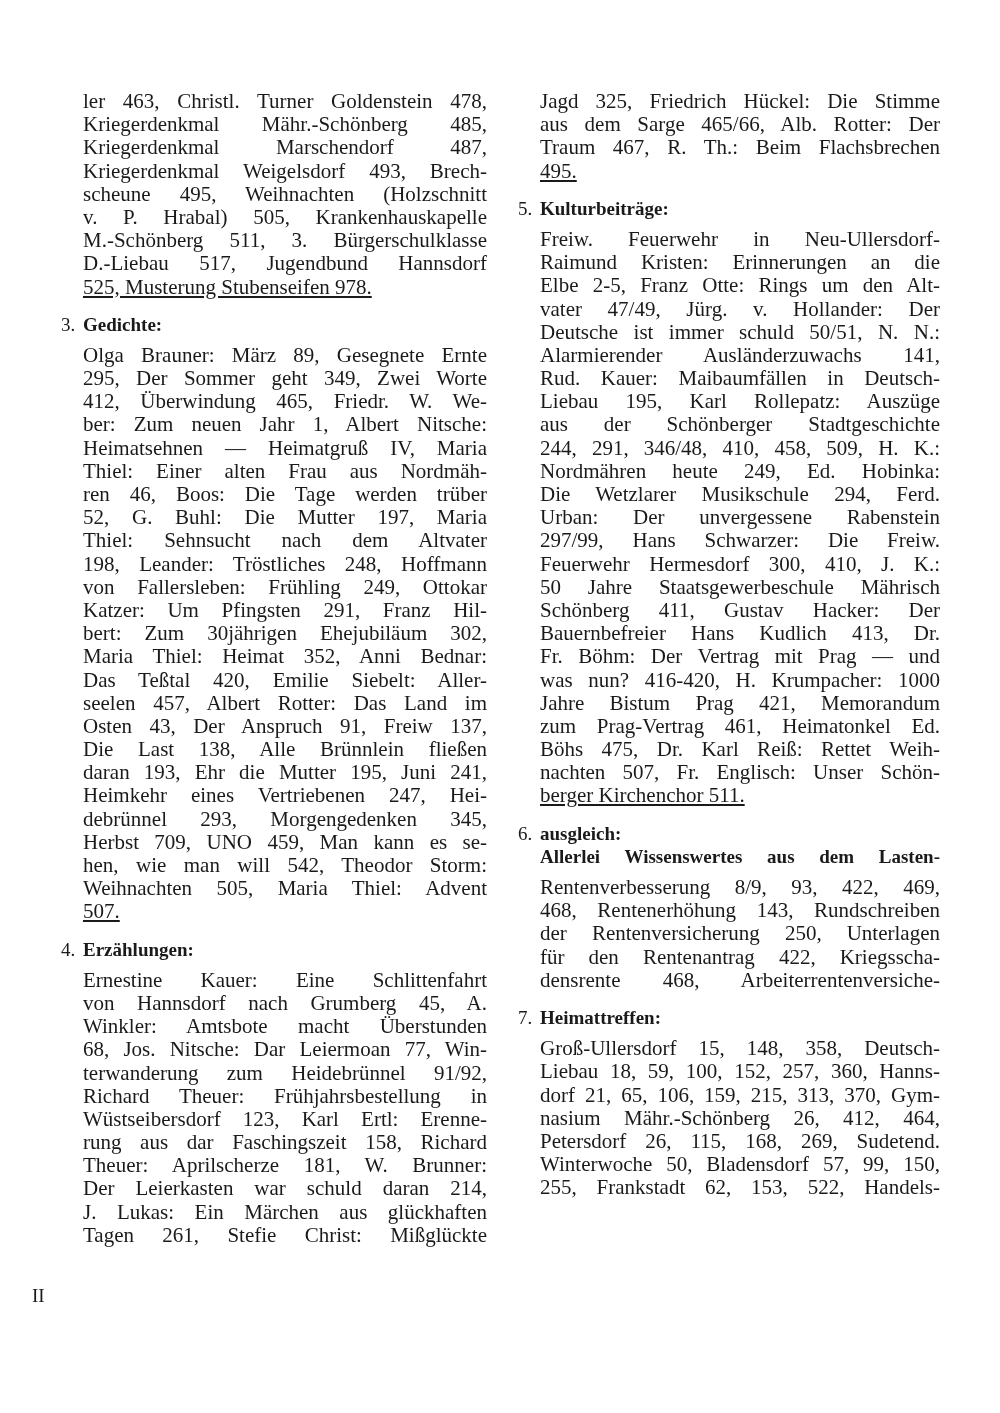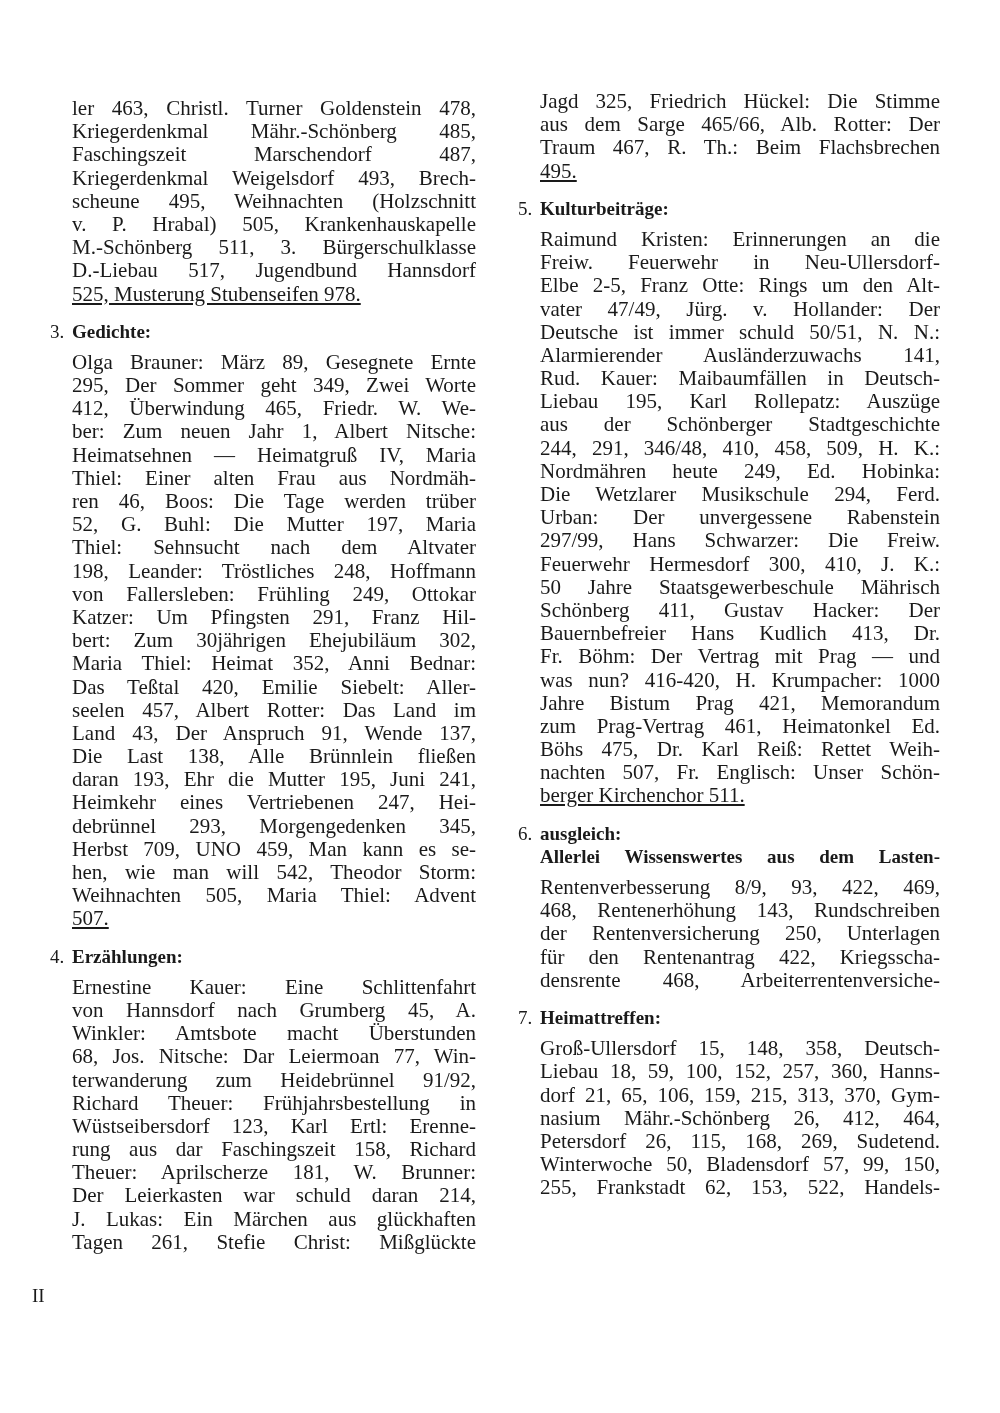--- a/index.html
+++ b/index.html
@@ -17,21 +17,21 @@
     }
     .page {
       position: absolute;
       left: 0; top: 0;
       width: 1000px; height: 1413px;
     }
     .column {
       position: absolute;
       top: 90px;
     }
-    .col-left { left: 72px; width: 404px; margin-top: 7px; }
+    .col-left { left: 83px; width: 404px; }
     .col-right { left: 540px; width: 400px; }
 
     .para {
       font-family: "Liberation Serif", "DejaVu Serif", serif;
       font-size: 21px;
       line-height: 23.2px;
     }
     .line {
       display: block;
       text-align: justify;
@@ -80,21 +80,21 @@
   </style>
 </head>
 <body>
 
 <div class="page">
 
   <div class="column col-left">
     <div class="para" id="left-cont">
         <span class="line">ler 463, Christl. Turner Goldenstein 478,</span>
         <span class="line">Kriegerdenkmal Mähr.-Schönberg 485,</span>
-        <span class="line">Faschingszeit Marschendorf 487,</span>
+        <span class="line">Kriegerdenkmal Marschendorf 487,</span>
         <span class="line">Kriegerdenkmal Weigelsdorf 493, Brech-</span>
         <span class="line">scheune 495, Weihnachten (Holzschnitt</span>
         <span class="line">v. P. Hrabal) 505, Krankenhauskapelle</span>
         <span class="line">M.-Schönberg 511, 3. Bürgerschulklasse</span>
         <span class="line">D.-Liebau 517, Jugendbund Hannsdorf</span>
         <span class="line last">525, Musterung Stubenseifen 978.</span>
       </div>
     <div id="left-sections">
         <div class="section">
           <div class="section-heading">
@@ -111,21 +111,21 @@
             <span class="line">ren 46, Boos: Die Tage werden trüber</span>
             <span class="line">52, G. Buhl: Die Mutter 197, Maria</span>
             <span class="line">Thiel: Sehnsucht nach dem Altvater</span>
             <span class="line">198, Leander: Tröstliches 248, Hoffmann</span>
             <span class="line">von Fallersleben: Frühling 249, Ottokar</span>
             <span class="line">Katzer: Um Pfingsten 291, Franz Hil-</span>
             <span class="line">bert: Zum 30jährigen Ehejubiläum 302,</span>
             <span class="line">Maria Thiel: Heimat 352, Anni Bednar:</span>
             <span class="line">Das Teßtal 420, Emilie Siebelt: Aller-</span>
             <span class="line">seelen 457, Albert Rotter: Das Land im</span>
-            <span class="line">Land 43, Der Anspruch 91, Wende 137,</span>
+            <span class="line">Osten 43, Der Anspruch 91, Freiw 137,</span>
             <span class="line">Die Last 138, Alle Brünnlein fließen</span>
             <span class="line">daran 193, Ehr die Mutter 195, Juni 241,</span>
             <span class="line">Heimkehr eines Vertriebenen 247, Hei-</span>
             <span class="line">debrünnel 293, Morgengedenken 345,</span>
             <span class="line">Herbst 709, UNO 459, Man kann es se-</span>
             <span class="line">hen, wie man will 542, Theodor Storm:</span>
             <span class="line">Weihnachten 505, Maria Thiel: Advent</span>
             <span class="line last">507.</span>
           </div>
         </div>
@@ -159,22 +159,22 @@
         <span class="line">Traum 467, R. Th.: Beim Flachsbrechen</span>
         <span class="line last">495.</span>
       </div>
     <div id="right-sections">
         <div class="section">
           <div class="section-heading">
             <span class="section-number">5.</span>
             <span class="line">Kulturbeiträge:</span>
           </div>
           <div class="para">
+            <span class="line">Freiw. Feuerwehr in Neu-Ullersdorf-</span>
             <span class="line">Raimund Kristen: Erinnerungen an die</span>
-            <span class="line">Freiw. Feuerwehr in Neu-Ullersdorf-</span>
             <span class="line">Elbe 2-5, Franz Otte: Rings um den Alt-</span>
             <span class="line">vater 47/49, Jürg. v. Hollander: Der</span>
             <span class="line">Deutsche ist immer schuld 50/51, N. N.:</span>
             <span class="line">Alarmierender Ausländerzuwachs 141,</span>
             <span class="line">Rud. Kauer: Maibaumfällen in Deutsch-</span>
             <span class="line">Liebau 195, Karl Rollepatz: Auszüge</span>
             <span class="line">aus der Schönberger Stadtgeschichte</span>
             <span class="line">244, 291, 346/48, 410, 458, 509, H. K.:</span>
             <span class="line">Nordmähren heute 249, Ed. Hobinka:</span>
             <span class="line">Die Wetzlarer Musikschule 294, Ferd.</span>

